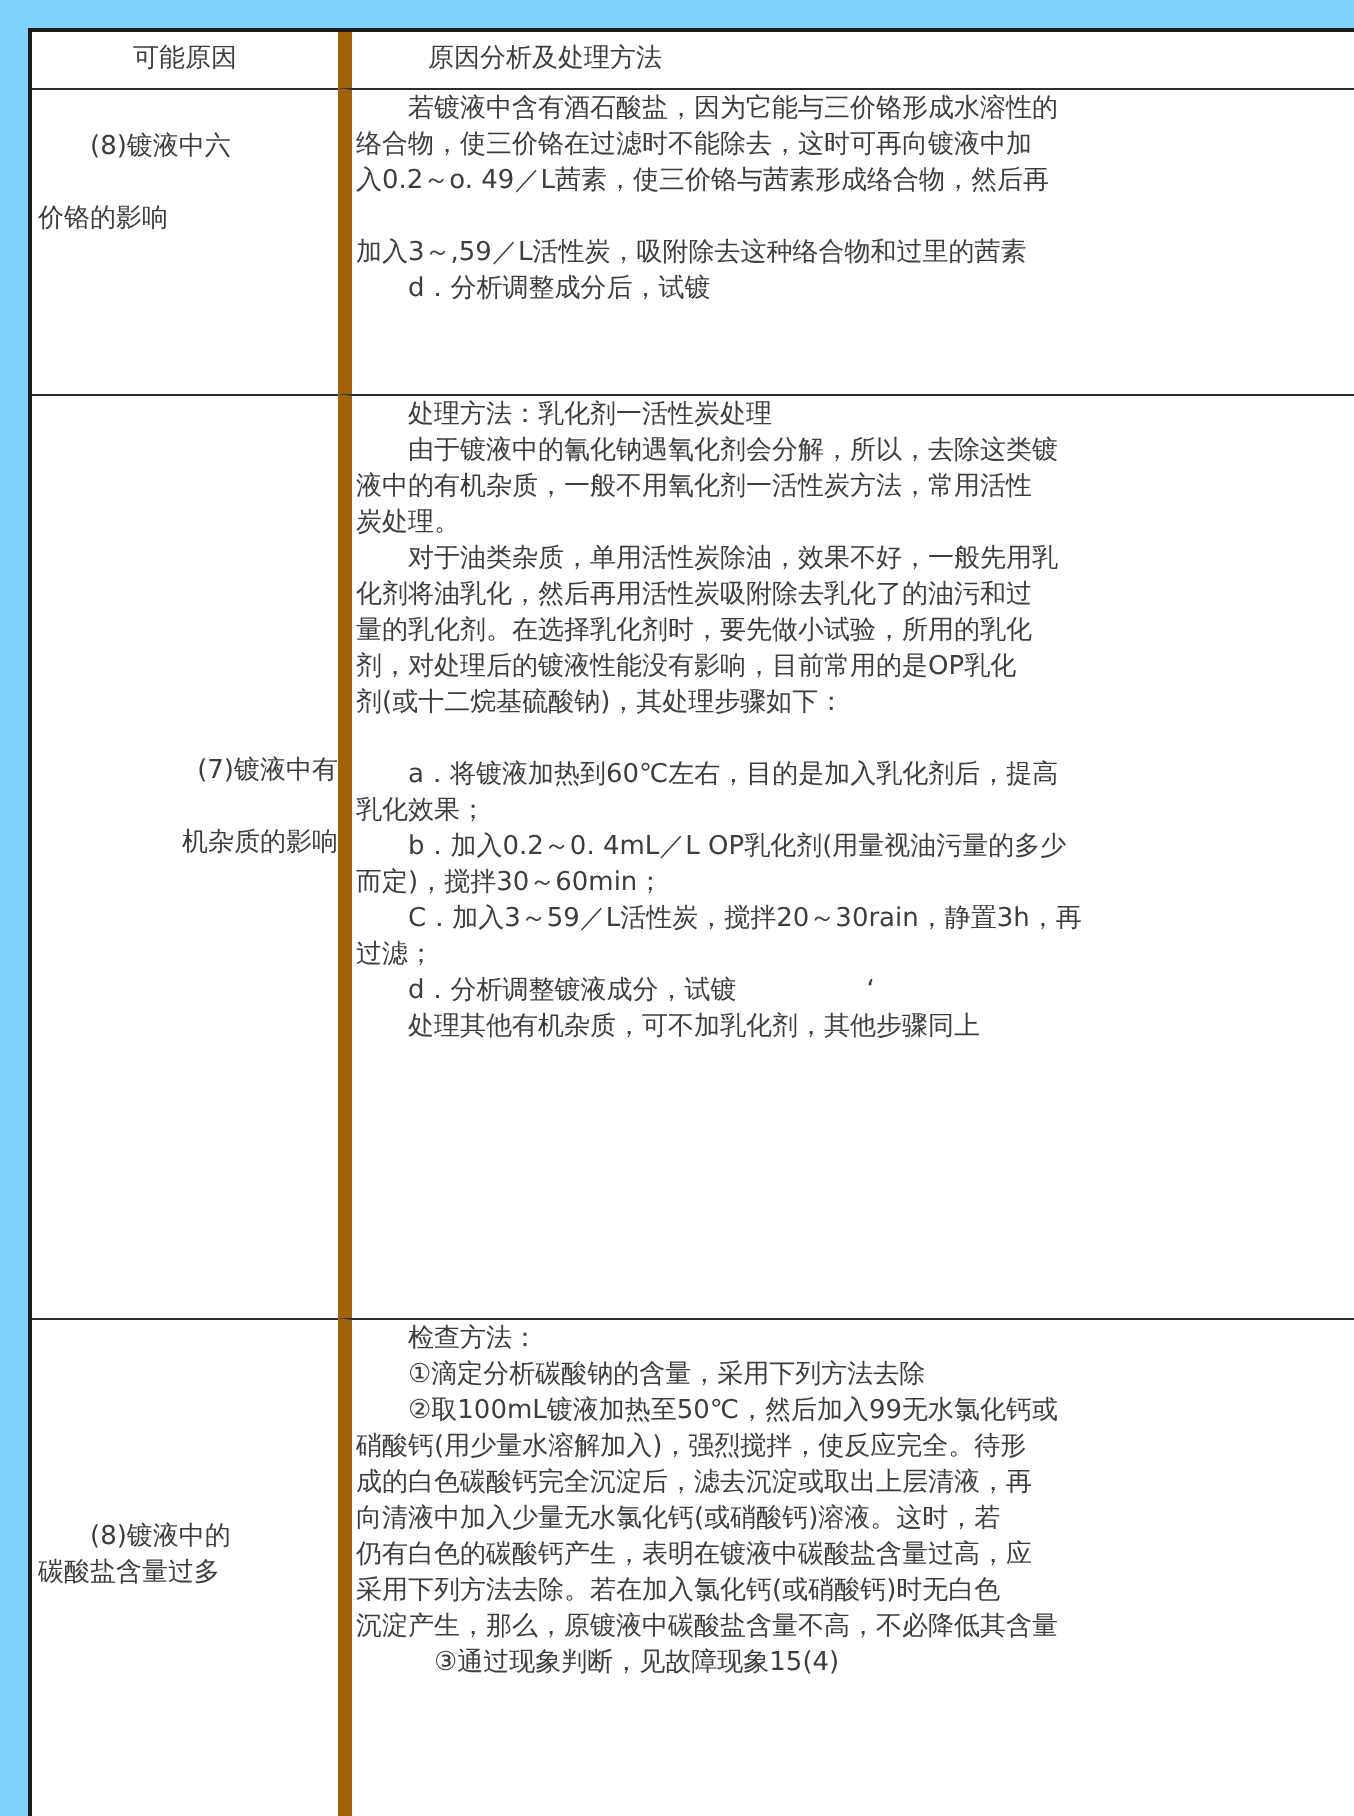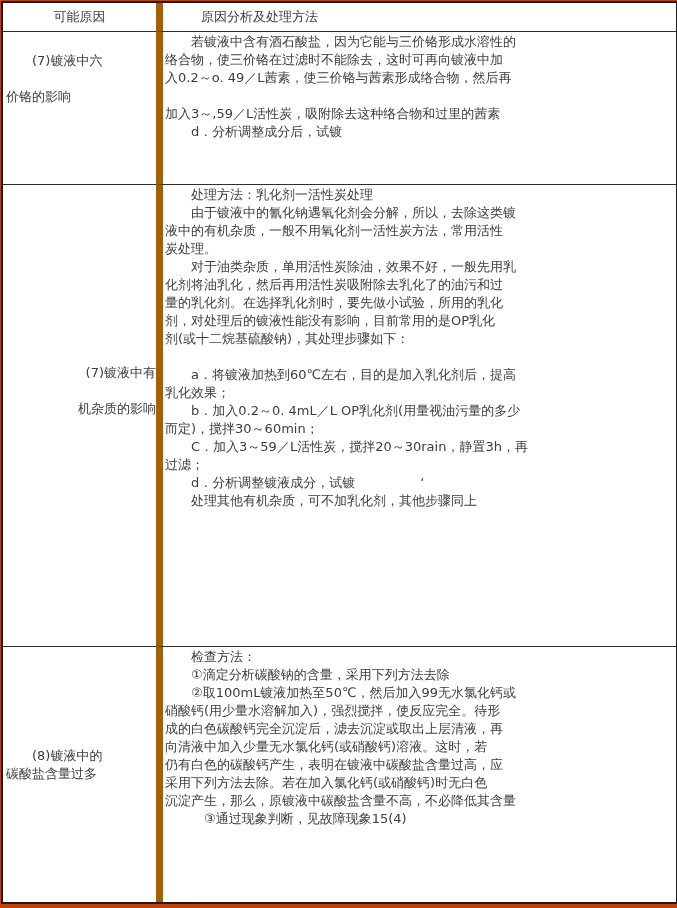--- a/index.html
+++ b/index.html
@@ -4,25 +4,25 @@
 <style>
   html, body {
     margin: 0;
     padding: 0;
     background: #ffffff;
   }
   .page {
     position: relative;
     width: 677px;
     height: 908px;
-    background: #c2410c;
+    background: #7dd3fc;
     font-family: "DejaVu Sans", sans-serif;
     color: #3d3d3d;
     box-sizing: border-box;
-    padding: 1px;
+    padding: 14px;
     overflow: hidden;
   }
   .tbl {
     display: grid;
     grid-template-columns: 153px 1fr;
     grid-template-rows: 28px 153px 462px 256px;
     width: 673px;
     border: 2px solid #1b1b1b;
     background: #ffffff;
   }
@@ -50,21 +50,21 @@
 </style>
 </head>
 <body>
 
 <div class="page">
   <div class="tbl">
 
     <div class="cell hdr hdr-cause">可能原因</div>
     <div class="cell hdr hdr-analysis bl">原因分析及处理方法</div>
 
-    <div class="cell cause-cell bt pt-r1">　　(7)镀液中六
+    <div class="cell cause-cell bt pt-r1">　　(8)镀液中六
 
 价铬的影响</div>
     <div class="cell analysis-cell bl bt">　　若镀液中含有酒石酸盐，因为它能与三价铬形成水溶性的
 络合物，使三价铬在过滤时不能除去，这时可再向镀液中加
 入0.2～o. 49／L茜素，使三价铬与茜素形成络合物，然后再
 
 加入3～,59／L活性炭，吸附除去这种络合物和过里的茜素
 　　d．分析调整成分后，试镀</div>
 
     <div class="cell cause-cell bt pt-r2">　　(7)镀液中有

